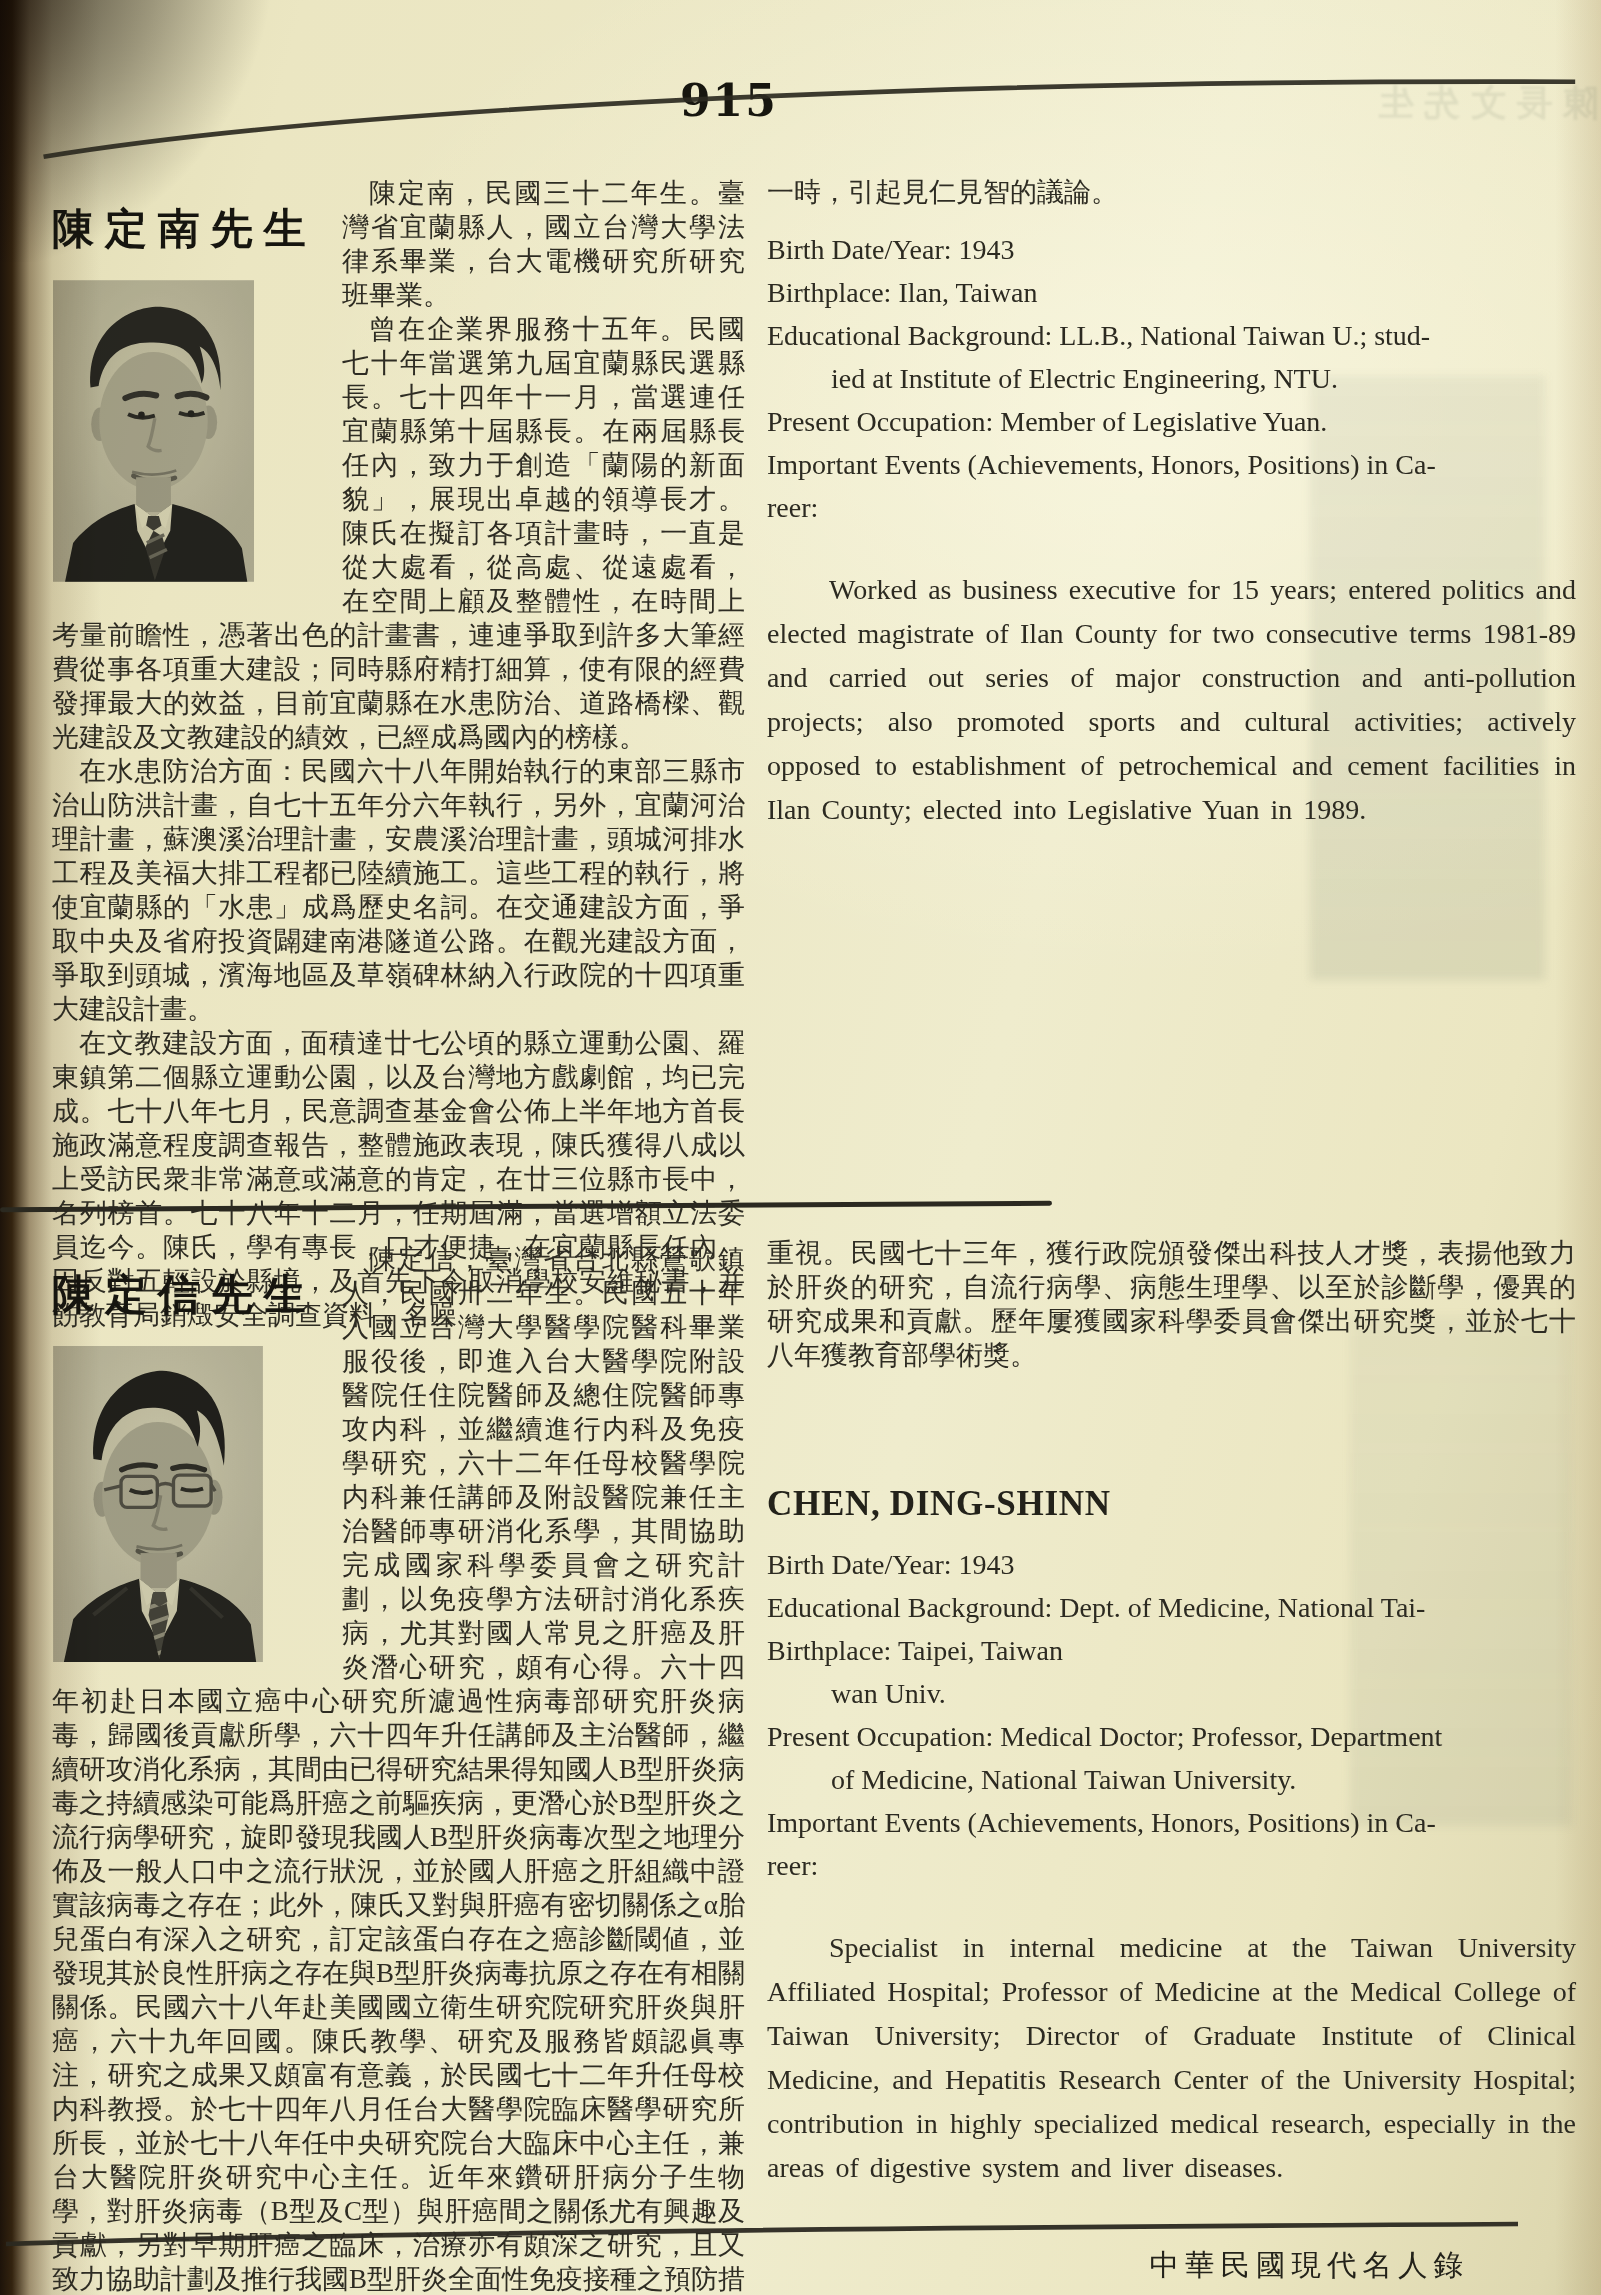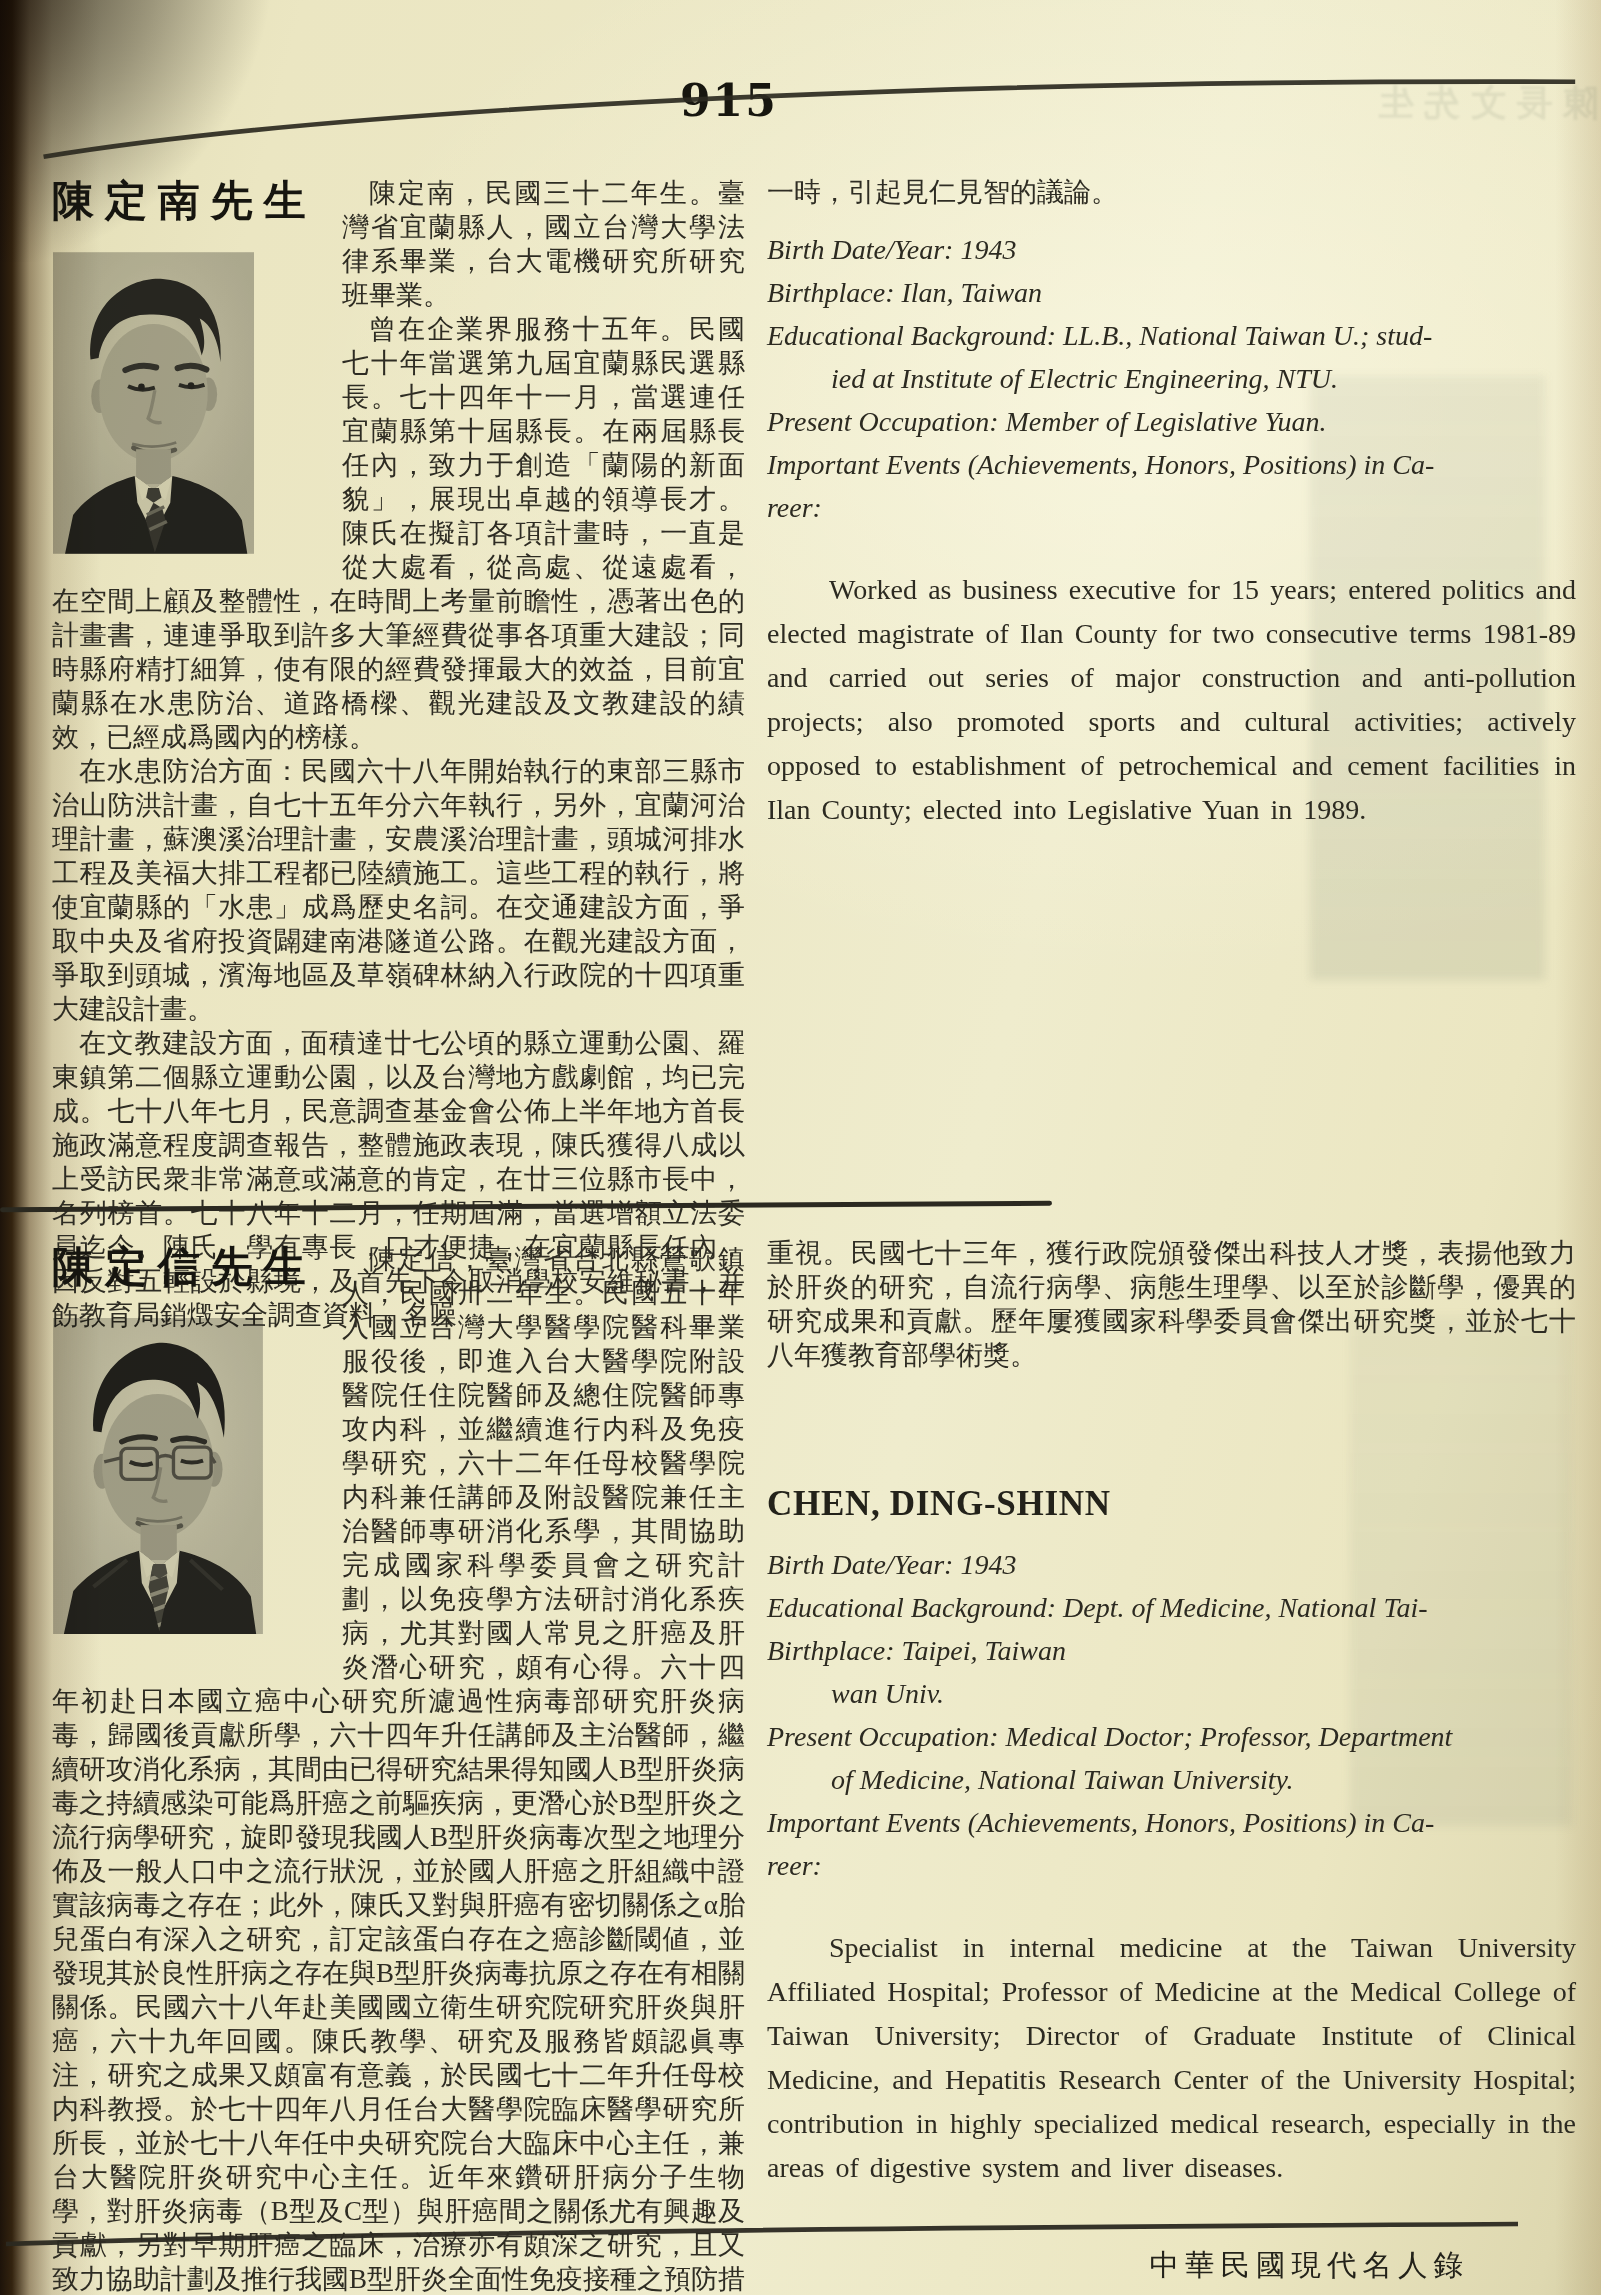--- a/index.html
+++ b/index.html
@@ -33,32 +33,32 @@
   
   .colL{position:absolute;left:52px;width:693px;}
   .colR{position:absolute;left:767px;width:809px;}
   .cL1{top:176px;} .cL2{top:1242px;} .cR1{top:175px;} .cR2{top:1236px;}
   
   .cjk{font-size:27px;line-height:34px;text-align:justify;color:#2e2c23;
        text-indent:1em;margin:0;letter-spacing:0;}
   .cjk.noindent{text-indent:0;}
   .entry-left-float{float:left;width:290px;}
   .cjk-heading{font-size:42px;font-weight:bold;letter-spacing:.26em;color:#16150f;
-       line-height:1.2;white-space:nowrap;}
+       line-height:1.2;white-space:nowrap;margin-top:28px;}
   
   .photo-frame{margin:25.5px 20px 17.5px 1.3px;filter:grayscale(1) contrast(.95) brightness(1.02);
        mix-blend-mode:multiply;opacity:.95;}
   .photo-frame svg{display:block;}
   
   .en-name{font-size:35px;font-weight:bold;letter-spacing:0.7px;color:#23221a;margin:0;}
   .en-line{font-size:28px;line-height:43px;color:#2c2a21;}
   .en-line.hang{padding-left:64px;}
   .en-career{font-size:28px;line-height:44px;text-align:justify;color:#2c2a21;
        text-indent:62px;margin:39px 0 0 0;word-spacing:4px;}
-  .mt-name1{margin-top:134px;} .fields{margin-top:19px;font-style:italic;}
+  .mt-name1{margin-top:134px;} .fields{margin-top:19px;}
   .mt-name2{margin-top:112px;}
 </style>
 </head>
 <body>
 <div id="stage">
 
   <div class="spine"></div>
   <div class="corner-tl"></div>
   <div class="edge-r"></div>
   <div class="ghost-block gb1"></div>

